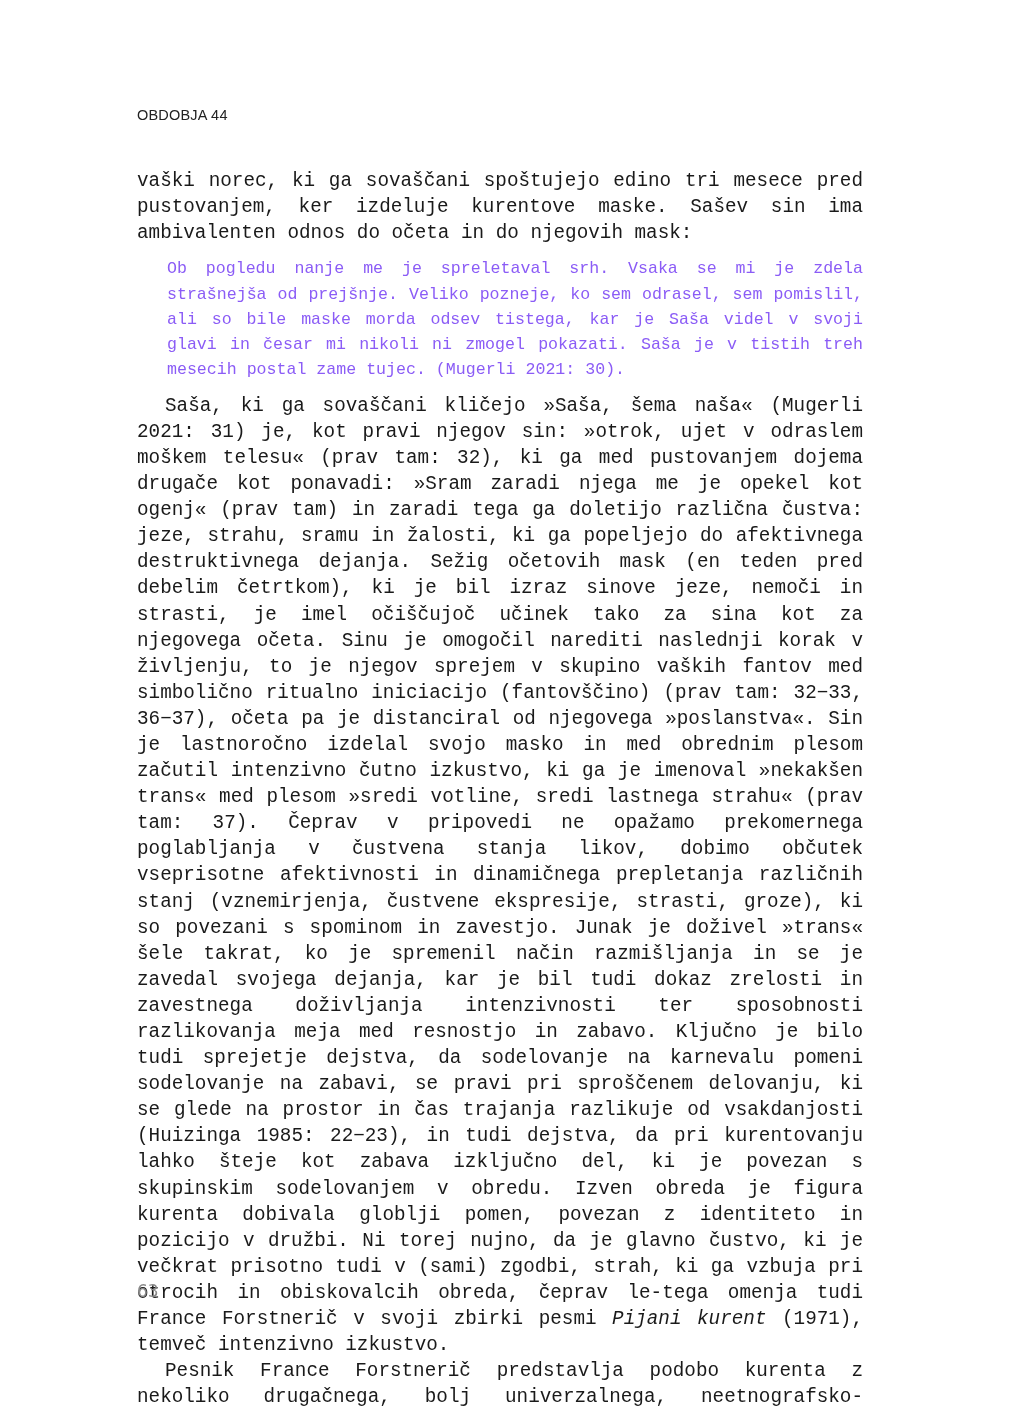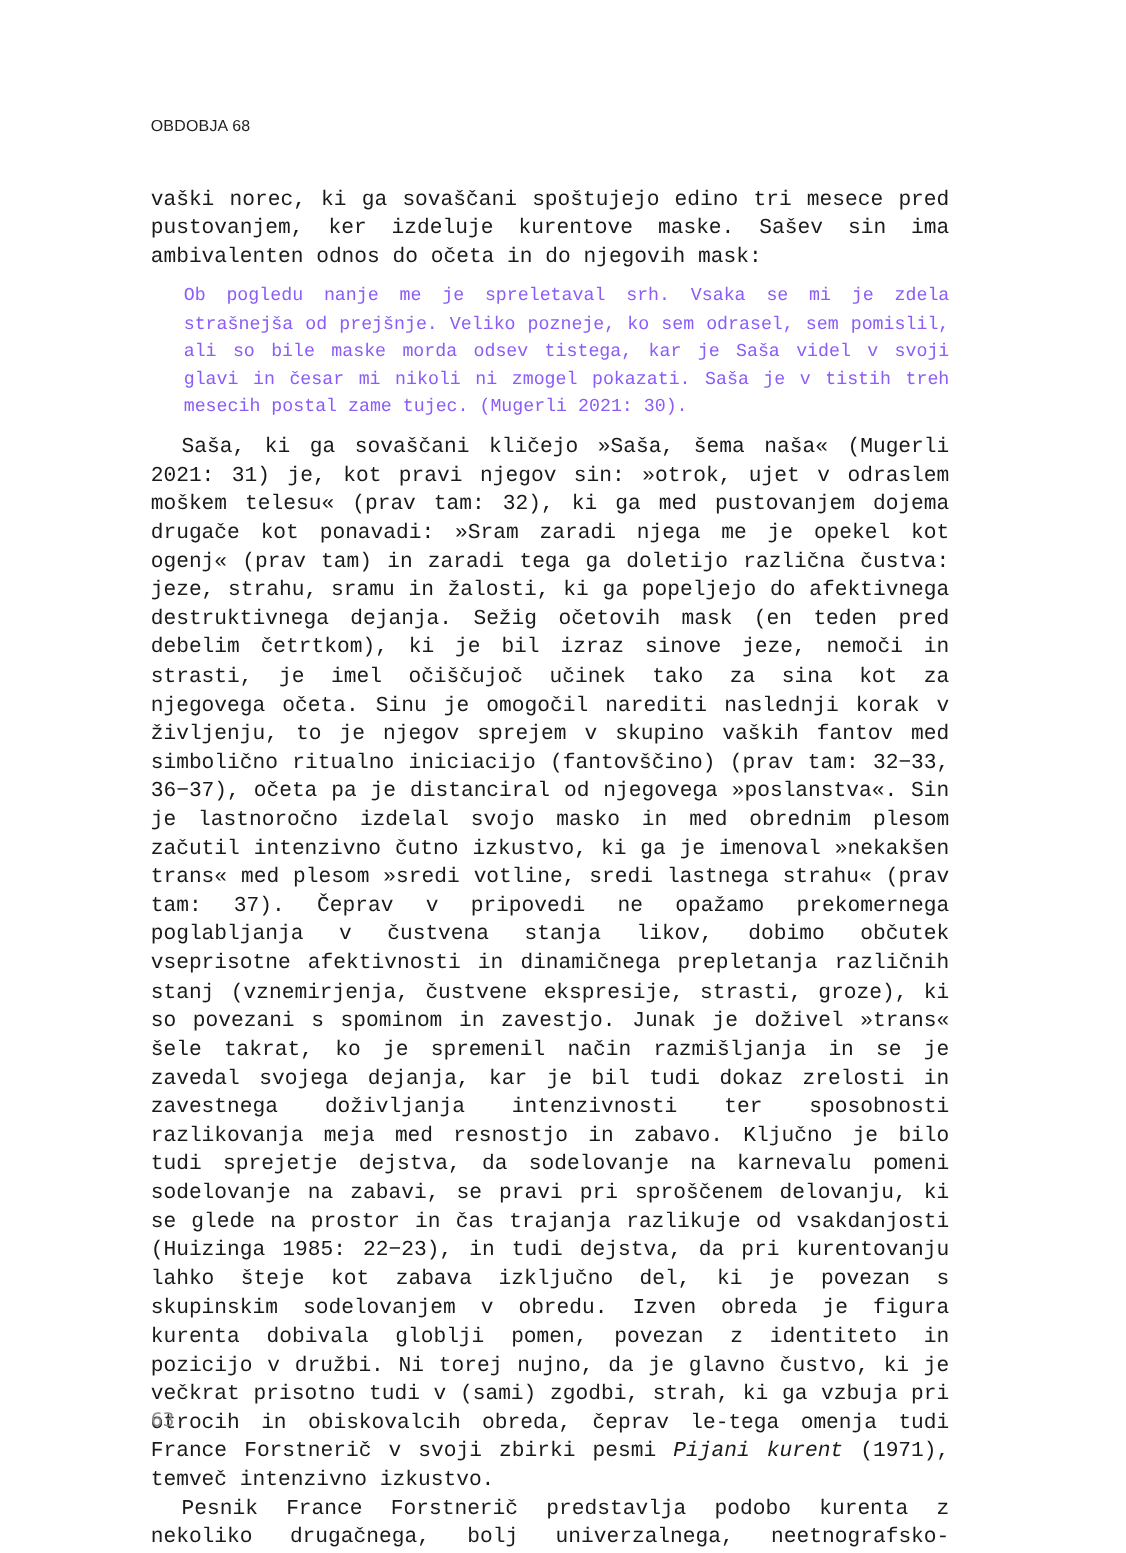--- a/index.html
+++ b/index.html
@@ -24,21 +24,21 @@
   .italic { font-style: italic; }
   .folio {
     position: absolute; left: 137px; top: 1281px;
     font-family: "DejaVu Sans", sans-serif; font-size: 17px; color: #8a8a8a;
   }
 </style>
 </head>
 <body>
 
 <div class="page">
-  <div class="running-head">OBDOBJA 68</div>
+  <div class="running-head">OBDOBJA 44</div>
 
   <div class="text-block">
     <p>vaški norec, ki ga sovaščani spoštujejo edino tri mesece pred pustovanjem, ker izdeluje kurentove maske. Sašev sin ima ambivalenten odnos do očeta in do njegovih mask:</p>
     <p class="blockquote">Ob pogledu nanje me je spreletaval srh. Vsaka se mi je zdela strašnejša od prejšnje. Veliko pozneje, ko sem odrasel, sem pomislil, ali so bile maske morda odsev tistega, kar je Saša videl v svoji glavi in česar mi nikoli ni zmogel pokazati. Saša je v tistih treh mesecih postal zame tujec. (Mugerli 2021: 30).</p>
     <p class="indent"><span>Saša, ki ga sovaščani kličejo »Saša, šema naša« (Mugerli 2021: 31) je, kot pravi njegov sin: »otrok, ujet v odraslem moškem telesu« (prav tam: 32), ki ga med pustova­njem dojema drugače kot ponavadi: »Sram zaradi njega me je opekel kot ogenj« (prav tam) in zaradi tega ga doletijo različna čustva: jeze, strahu, sramu in žalosti, ki ga pope­ljejo do afektivnega destruktivnega dejanja. Sežig očetovih mask (en teden pred debelim četrtkom), ki je bil izraz sinove jeze, nemoči in strasti, je imel očiščujoč učinek tako za sina kot za njegovega očeta. Sinu je omogočil narediti naslednji korak v življenju, to je njegov sprejem v skupino vaških fantov med simbolično ritualno iniciacijo (fantovšči­no) (prav tam: 32−33, 36−37), očeta pa je distanciral od njegovega »poslanstva«. Sin je lastnoročno izdelal svojo masko in med obrednim plesom začutil intenzivno čutno izkustvo, ki ga je imenoval »nekakšen trans« med plesom »sredi votline, sredi lastnega strahu« (prav tam: 37). Čeprav v pripovedi ne opažamo prekomernega poglabljanja v čustvena stanja likov, dobimo občutek vseprisotne afektivnosti in dinamičnega preple­tanja različnih stanj (vznemirjenja, čustvene ekspresije, strasti, groze), ki so povezani s spominom in zavestjo. Junak je doživel »trans« šele takrat, ko je spremenil način razmišljanja in se je zavedal svojega dejanja, kar je bil tudi dokaz zrelosti in zavestnega doživljanja intenzivnosti ter sposobnosti razlikovanja meja med resnostjo in zabavo. Ključno je bilo tudi sprejetje dejstva, da sodelovanje na karnevalu pomeni sodelovanje na zabavi, se pravi pri sproščenem delovanju, ki se glede na prostor in čas trajanja razli­kuje od vsakdanjosti (Huizinga 1985: 22−23), in tudi dejstva, da pri kurentovanju lahko šteje kot zabava izključno del, ki je povezan s skupinskim sodelovanjem v obredu. Izven obreda je figura kurenta dobivala globlji pomen, povezan z identiteto in pozicijo v druž­bi. Ni torej nujno, da je glavno čustvo, ki je večkrat prisotno tudi v (sami) zgodbi, strah, ki ga vzbuja pri otrocih in obiskovalcih obreda, čeprav le-tega omenja tudi France Forstnerič v svoji zbirki pesmi </span><span class="italic">Pijani kurent</span><span> (1971), temveč intenzivno izkustvo.</span></p>
     <p class="indent">Pesnik France Forstnerič predstavlja podobo kurenta z nekoliko drugačnega, bolj univerzalnega, neetnografsko-antropološkega vidika. Avtorja ne zanimajo družbeni problemi, ki se jih rešuje med kurentovanjem, kot so npr. dediščina, obračun s pretek­lostjo, ljubezen, ampak njihov splošni smisel, in sicer to, kar se dogaja pred praznova­njem (pesem Pijanost I), kar zadeva vrsto aktivnosti oz. gibanja kurenta (Tek za čredo), pomen zvoka zvoncev (Glas nizkega zvonca), hiše, ki jih obiskujejo kurentovi duhovi (Klicanje ognja), simbolični prehod v nov, onostranski svet (V novem svetu), popoto­vanja (Usoda prišleca), odnosi med kurenti in reševanje konfliktov (Zapreka, Kazen, Spor, Ti), soglasja ali nesoglasja z naravo kurenta (Slačenje, Osončje zahaja, Učlovečenje, Raztelesenje). V skoraj vseh pesmih odmeva kurentova vitalistična moč, ki spodbuja</p>
   </div>
 
   <div class="folio">63</div>
 </div>

